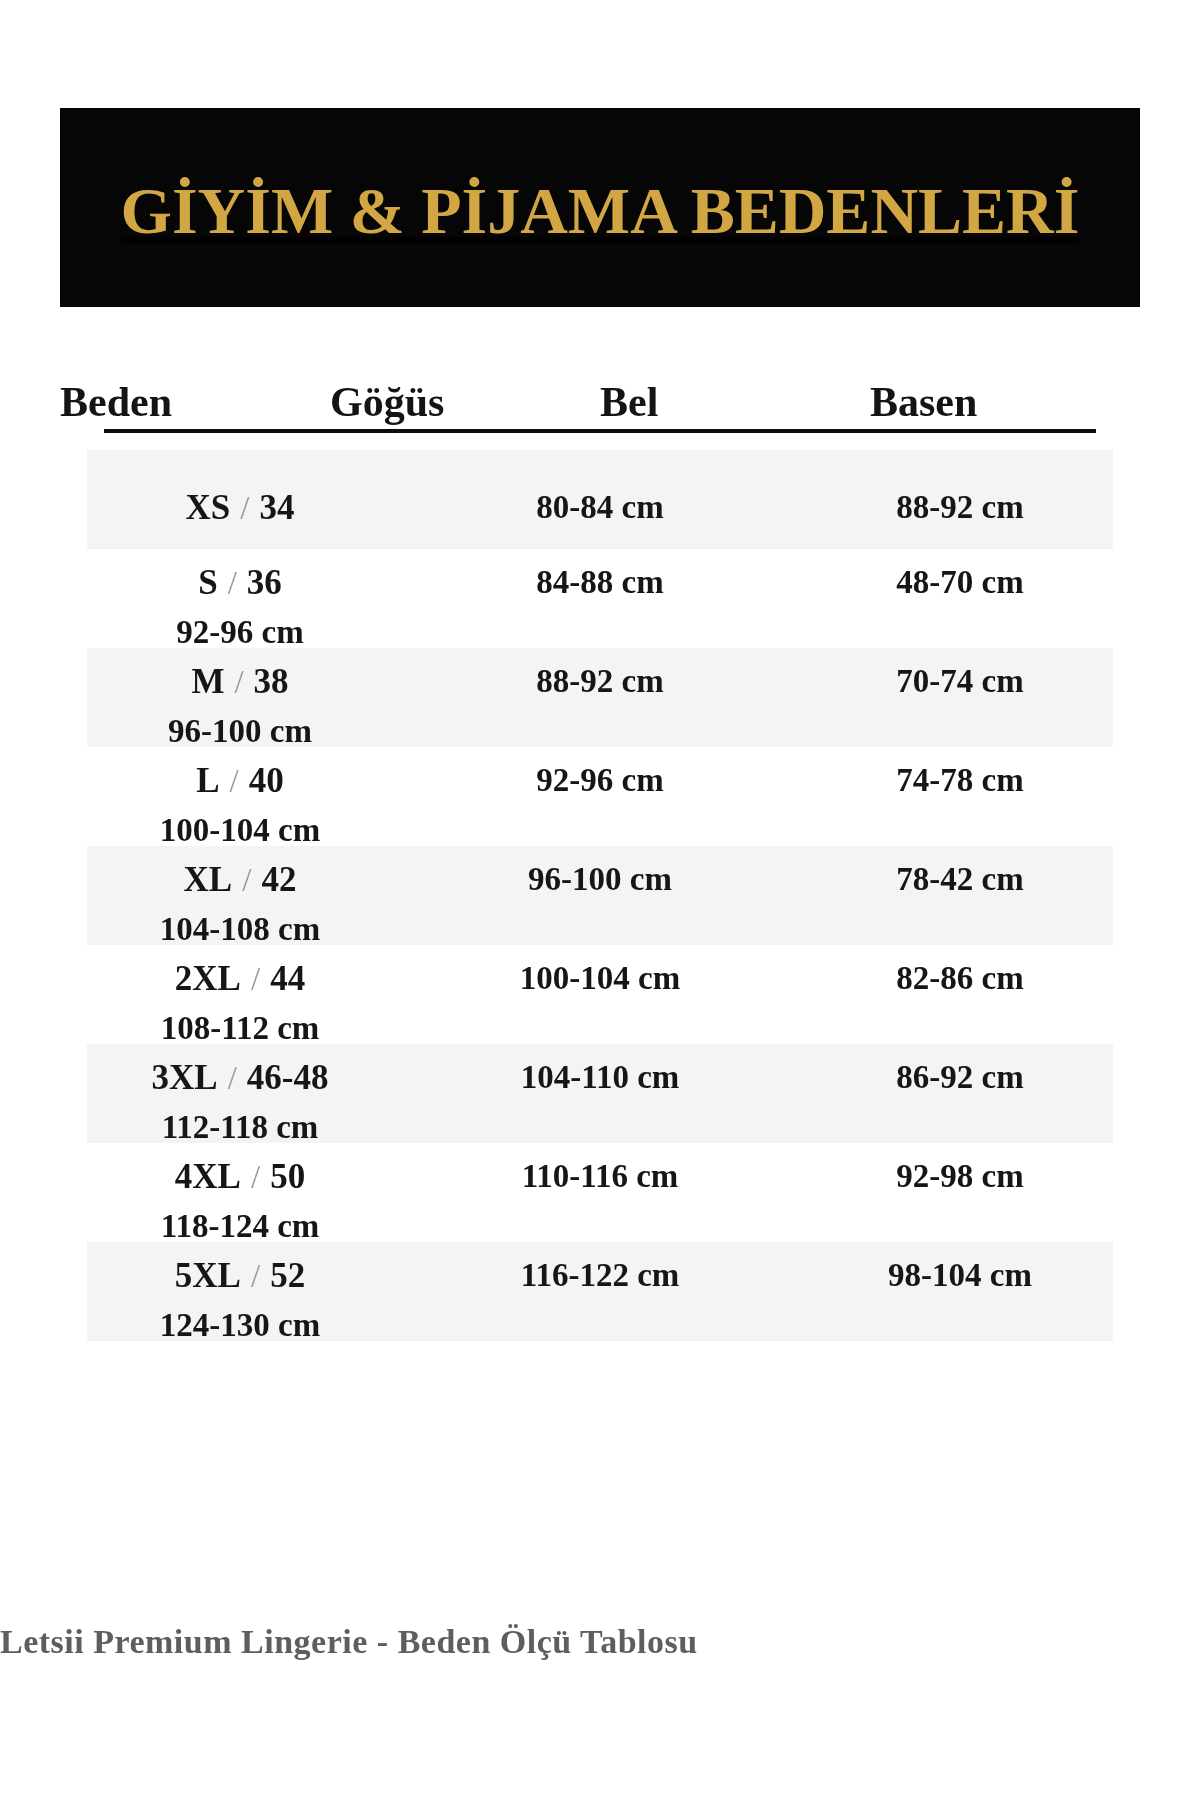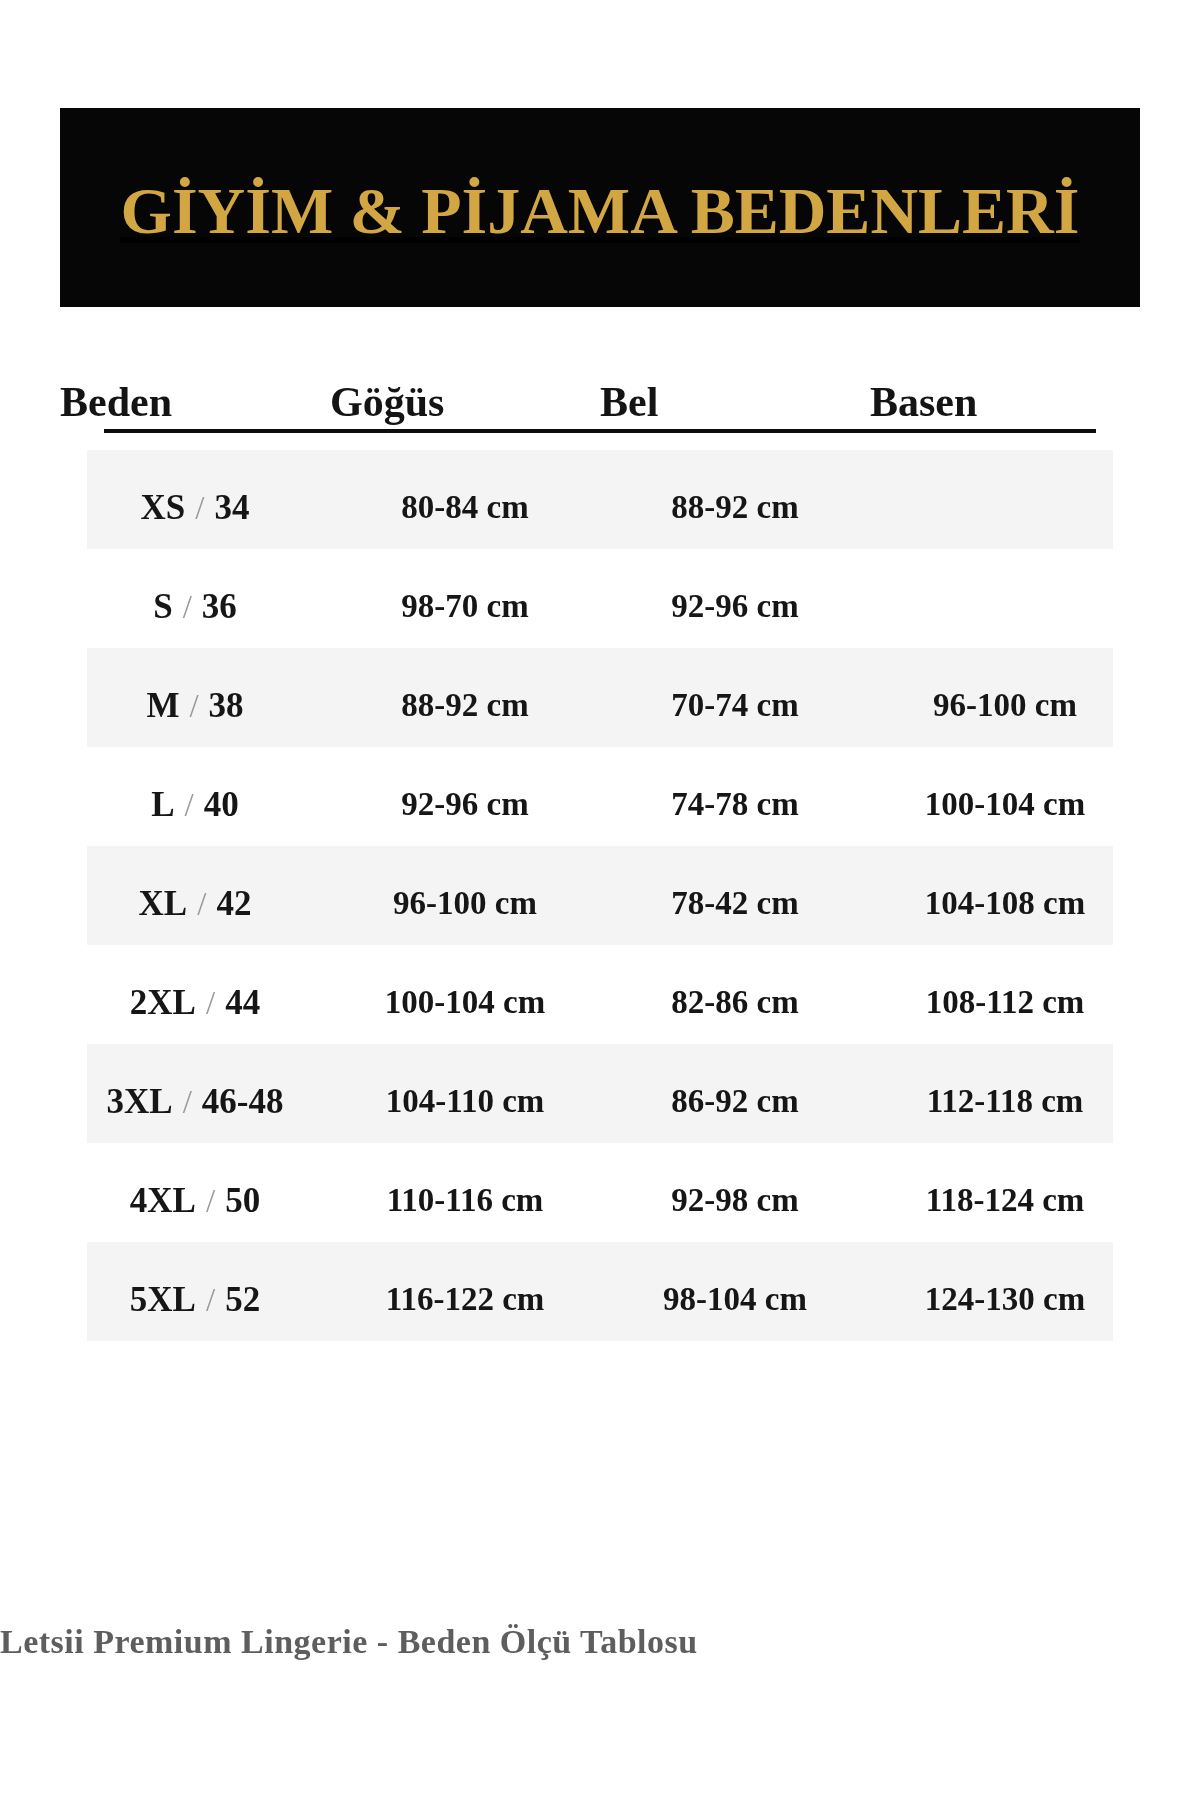--- a/index.html
+++ b/index.html
@@ -65,21 +65,21 @@
   .tbody {
     position: absolute;
     left: 60px;
     top: 450px;
     width: 1080px;
   }
   .row {
     position: relative;
     height: 99px;
     display: grid;
-    grid-template-columns: repeat(4, 1fr);
+    grid-template-columns: repeat(3, 1fr);
     align-items: center;
   }
   .row.striped::before {
     content: "";
     position: absolute;
     left: 27px;
     right: 27px;
     top: 0;
     bottom: 0;
     background: var(--stripe, #f4f4f4);
@@ -135,21 +135,22 @@
 <div class="rule"></div>
 
 <div class="tbody">
     <div class="row striped">
     <div class="cell size-cell"><span>XS</span><span class="sep">/</span><span>34</span></div>
     <div class="cell">80-84 cm</div>
     <div class="cell">88-92 cm</div>
   </div>
     <div class="row">
     <div class="cell size-cell"><span>S</span><span class="sep">/</span><span>36</span></div>
-    <div class="cell">98-70 cm</div>
+    <div class="cell">84-88 cm</div>
+    <div class="cell">48-70 cm</div>
     <div class="cell">92-96 cm</div>
   </div>
     <div class="row striped">
     <div class="cell size-cell"><span>M</span><span class="sep">/</span><span>38</span></div>
     <div class="cell">88-92 cm</div>
     <div class="cell">70-74 cm</div>
     <div class="cell">96-100 cm</div>
   </div>
     <div class="row">
     <div class="cell size-cell"><span>L</span><span class="sep">/</span><span>40</span></div>

